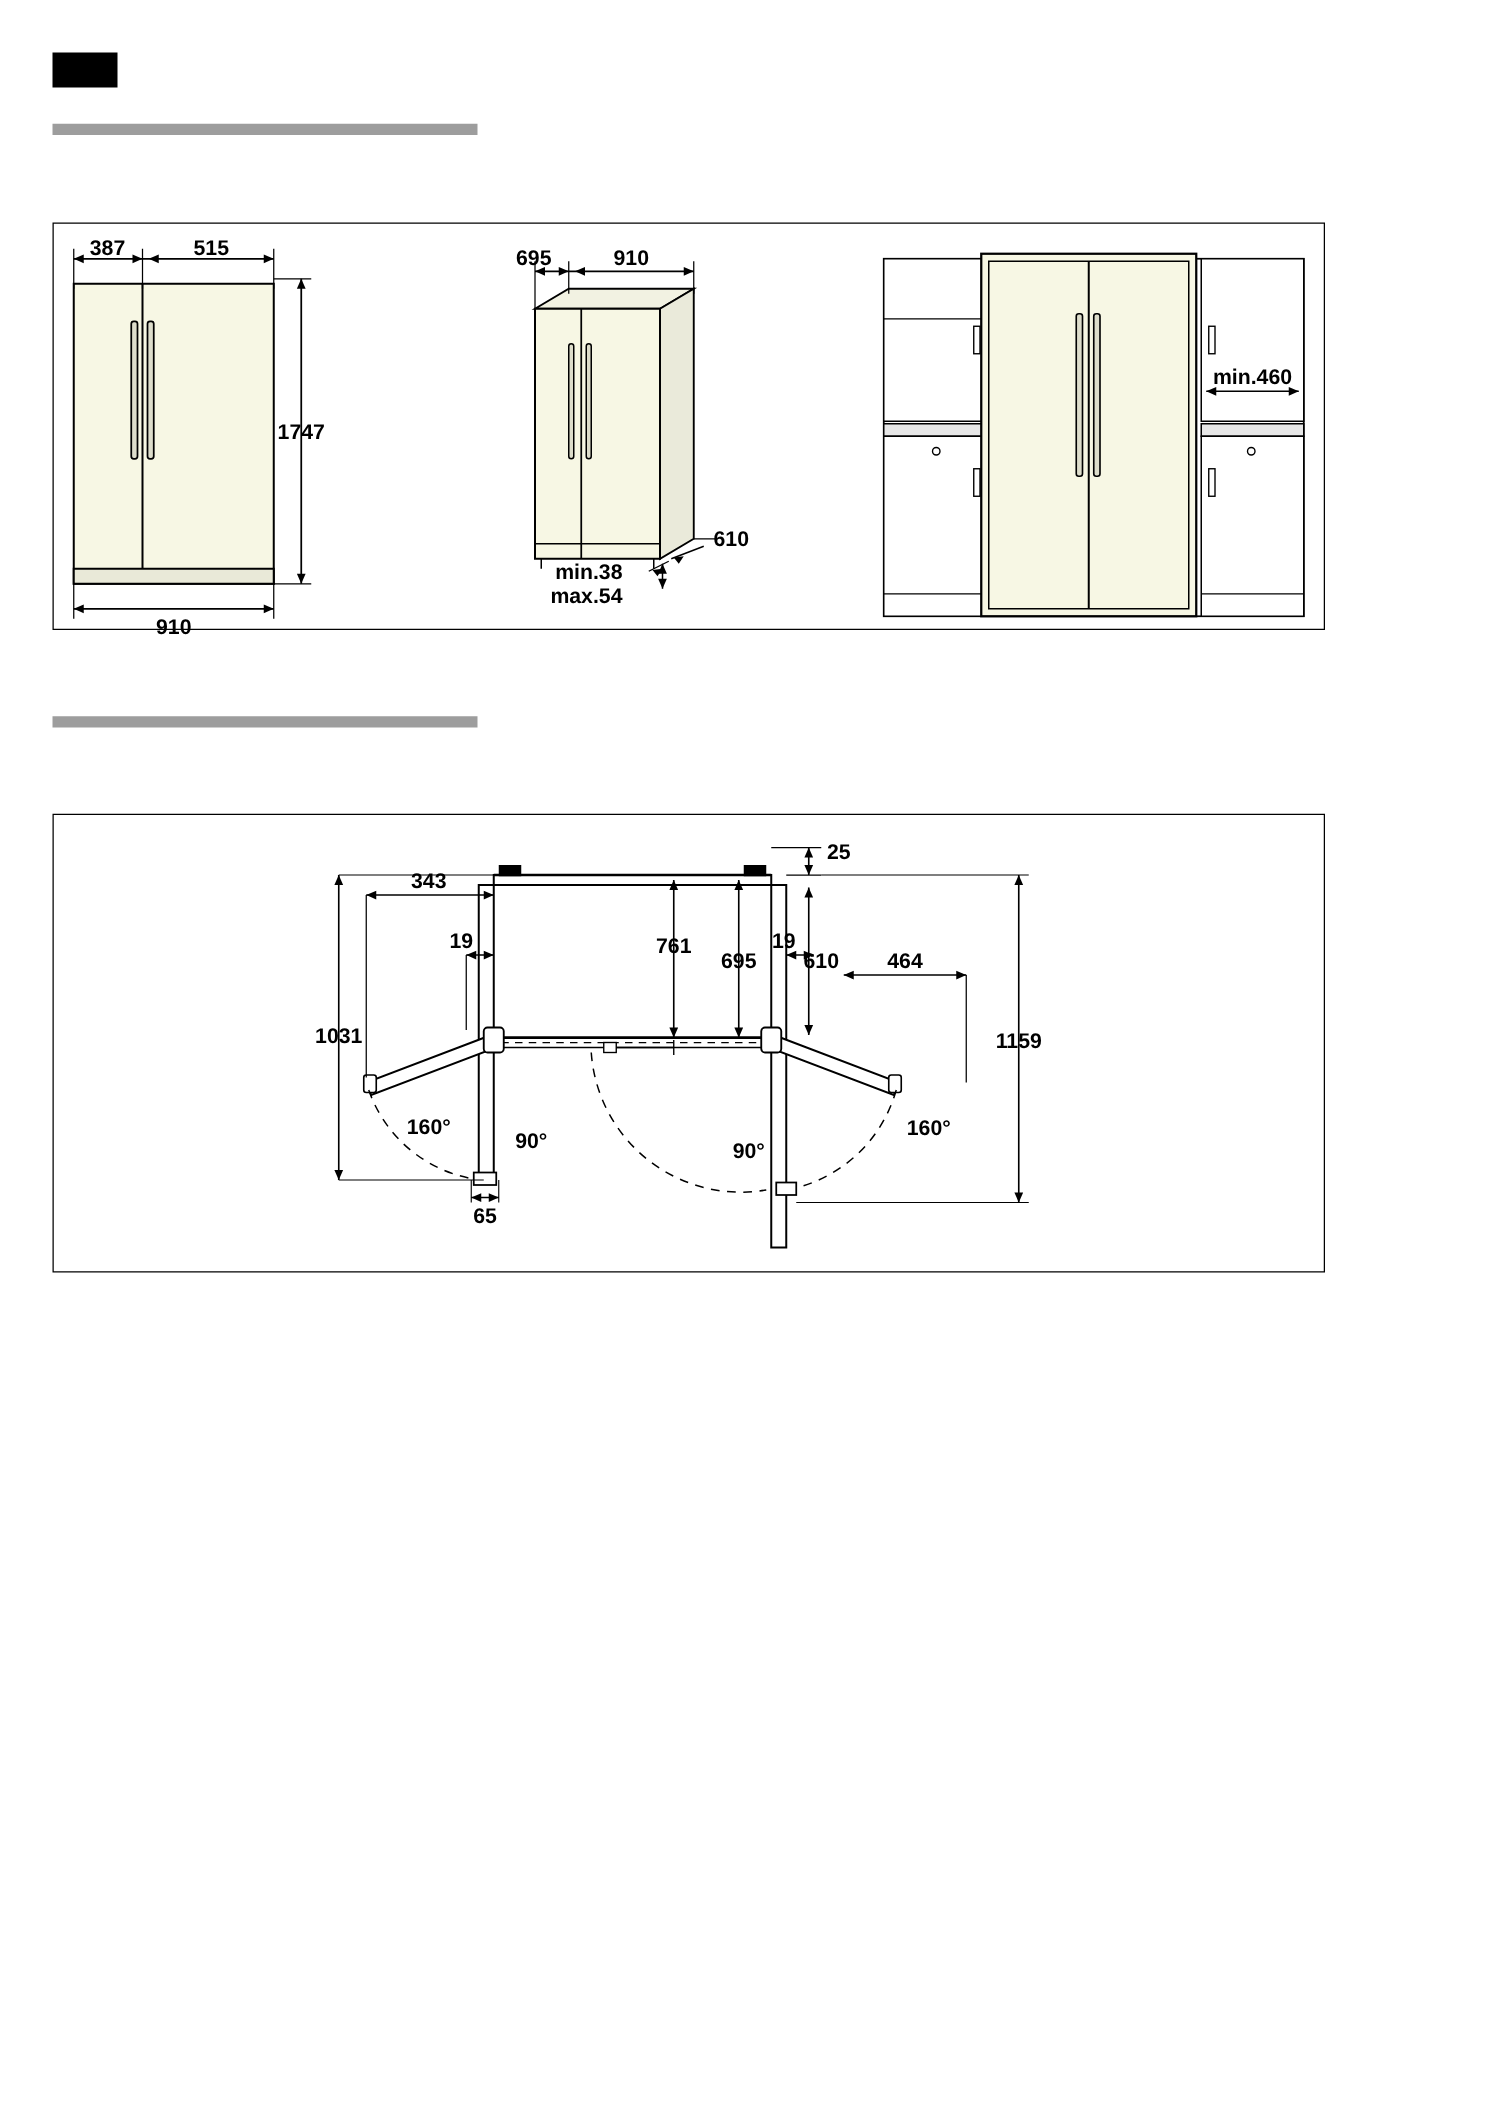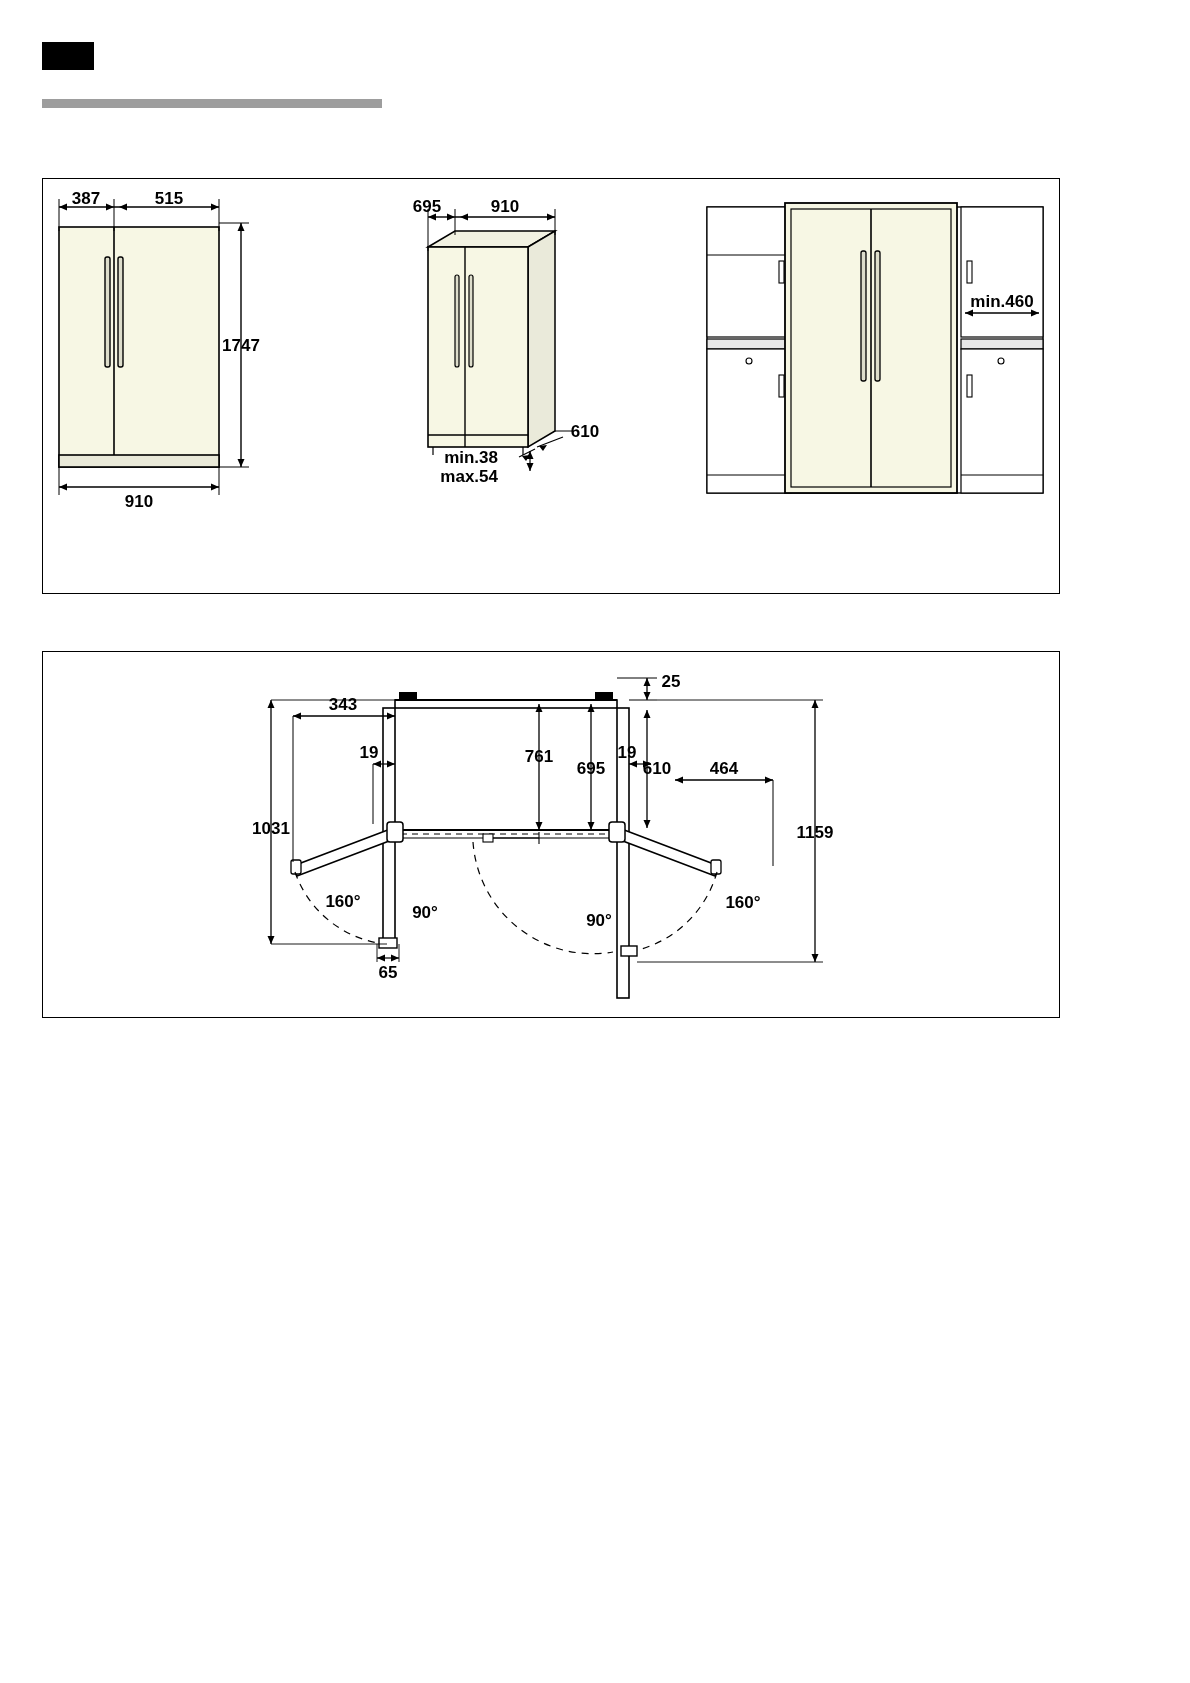--- a/index.html
+++ b/index.html
@@ -41,21 +41,21 @@
   .rule.r1 { top: 99px; }
   .rule.r2 { top: 573px; }
 
   
   .frame {
     position: absolute;
     border: 1px solid #000;
     box-sizing: border-box;
     background: #fff;
   }
-  .frame.f1 { left: 42px; top: 178px; width: 1018px; height: 416px; text-decoration: underline; }
+  .frame.f1 { left: 42px; top: 178px; width: 1018px; height: 326px; text-decoration: underline; }
   .frame.f2 { left: 42px; top: 651px; width: 1018px; height: 367px; }
 
   svg { display: block; }
   .dimtext {
     font-family: "Liberation Sans", sans-serif;
     font-size: 17px;
     font-weight: bold;
     fill: #000;
   }
 </style>

